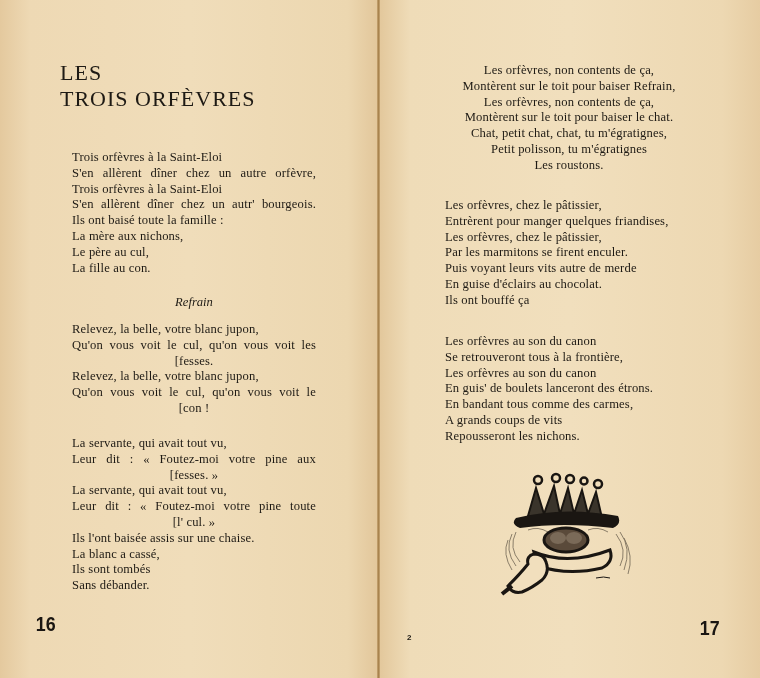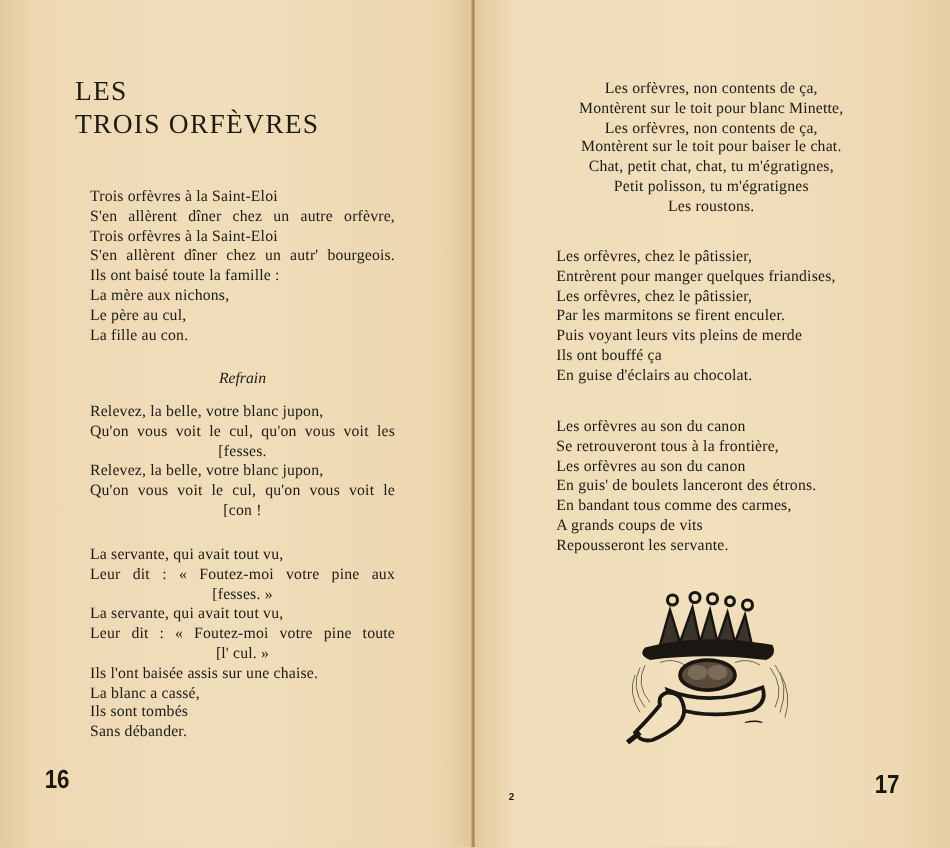--- a/index.html
+++ b/index.html
@@ -107,46 +107,46 @@
 
     <div class="page-num pn-left">16</div>
   </div>
 
   <div class="spine"></div>
 
   <div class="page page-right"></div>
 
   <ul class="stanza right-col" style="top:63px;text-align:center;">
     <li>Les orfèvres, non contents de ça,</li>
-    <li>Montèrent sur le toit pour blanc Minette,</li>
+    <li>Montèrent sur le toit pour baiser Refrain,</li>
     <li>Les orfèvres, non contents de ça,</li>
     <li>Montèrent sur le toit pour baiser le chat.</li>
     <li>Chat, petit chat, chat, tu m'égratignes,</li>
     <li>Petit polisson, tu m'égratignes</li>
     <li>Les roustons.</li>
   </ul>
 
   <ul class="stanza right-col" style="top:198px;">
     <li>Les orfèvres, chez le pâtissier,</li>
     <li>Entrèrent pour manger quelques friandises,</li>
     <li>Les orfèvres, chez le pâtissier,</li>
     <li>Par les marmitons se firent enculer.</li>
-    <li>Puis voyant leurs vits pleins de merde</li>
+    <li>Puis voyant leurs vits autre de merde</li>
+    <li>En guise d'éclairs au chocolat.</li>
     <li>Ils ont bouffé ça</li>
-    <li>En guise d'éclairs au chocolat.</li>
   </ul>
 
   <ul class="stanza right-col" style="top:334px;">
     <li>Les orfèvres au son du canon</li>
     <li>Se retrouveront tous à la frontière,</li>
     <li>Les orfèvres au son du canon</li>
     <li>En guis' de boulets lanceront des étrons.</li>
     <li>En bandant tous comme des carmes,</li>
     <li>A grands coups de vits</li>
-    <li>Repousseront les servante.</li>
+    <li>Repousseront les nichons.</li>
   </ul>
 
   <svg class="illustration" viewBox="0 0 140 132">
 
     <g fill="none" stroke="#1a1612" stroke-width="2.5">
       <circle cx="40" cy="14" r="4"></circle>
       <circle cx="58" cy="12" r="4"></circle>
       <circle cx="72" cy="13" r="4"></circle>
       <circle cx="86" cy="15" r="3.5"></circle>
       <circle cx="100" cy="18" r="4"></circle>

